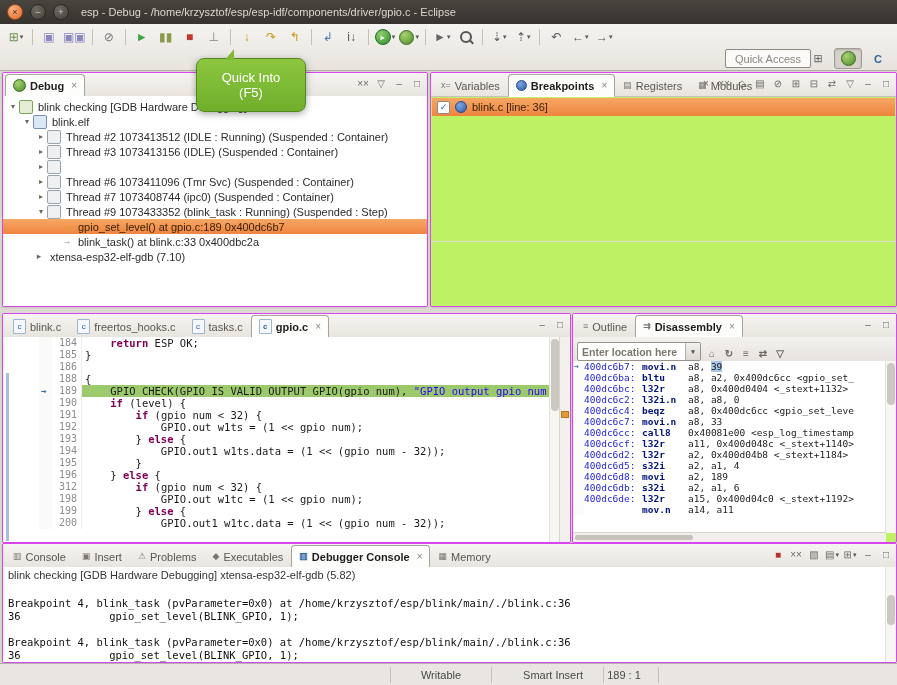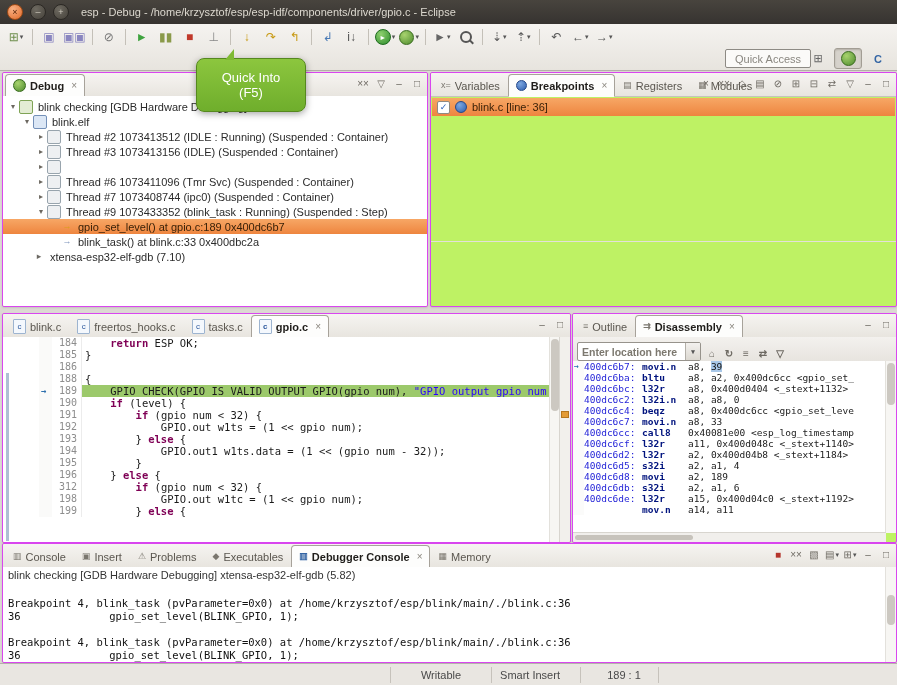--- a/index.html
+++ b/index.html
@@ -154,21 +154,21 @@
   .conline{font-family:"DejaVu Sans Mono",monospace;font-size:10.5px;line-height:13px;
     color:#111;white-space:pre;}
   #console-vscroll{position:absolute;right:0;top:23px;bottom:0;width:10px;background:#f7f6f3;border-left:1px solid #e3e1dc;}
   #console-vthumb{position:absolute;left:1px;right:1px;top:28px;height:30px;background:#ccc8c1;border-radius:4px;}
 
   
   #statusbar{position:absolute;left:0;top:663px;width:897px;height:22px;background:#e9e6e1;
     border-top:1px solid #b5b1ab;font-size:11px;color:#494949;}
   .scell{position:absolute;top:3px;height:16px;display:flex;align-items:center;justify-content:center;}
   #sc-writable{left:390px;width:100px;border-left:1px solid #c6c2bb;border-right:1px solid #c6c2bb;}
-  #sc-insert{left:480px;width:100px;border-right:1px solid #c6c2bb;}
+  #sc-insert{left:503px;width:100px;border-right:1px solid #c6c2bb;}
   #sc-pos{left:590px;width:68px;border-right:1px solid #c6c2bb;}
 </style>
 </head>
 <body>
 
 <div id="titlebar">
   <span class="wdot close">×</span>
   <span class="wdot min">–</span>
   <span class="wdot max">+</span>
   <span id="titletext">esp - Debug - /home/krzysztof/esp/esp-idf/components/driver/gpio.c - Eclipse</span>
@@ -428,20 +428,21 @@
         <div class="crow"><span class="ruler"></span><span class="ln">190</span><span class="code"><span class="">    </span><span class="kw">if</span><span class=""> (level) {</span></span></div>
         <div class="crow"><span class="ruler"></span><span class="ln">191</span><span class="code"><span class="">        </span><span class="kw">if</span><span class=""> (gpio_num &lt; 32) {</span></span></div>
         <div class="crow"><span class="ruler"></span><span class="ln">192</span><span class="code"><span class="">            GPIO.out_w1ts = (1 &lt;&lt; gpio_num);</span></span></div>
         <div class="crow"><span class="ruler"></span><span class="ln">193</span><span class="code"><span class="">        } </span><span class="kw">else</span><span class=""> {</span></span></div>
         <div class="crow"><span class="ruler"></span><span class="ln">194</span><span class="code"><span class="">            GPIO.out1_w1ts.data = (1 &lt;&lt; (gpio_num - 32));</span></span></div>
         <div class="crow"><span class="ruler"></span><span class="ln">195</span><span class="code"><span class="">        }</span></span></div>
         <div class="crow"><span class="ruler"></span><span class="ln">196</span><span class="code"><span class="">    } </span><span class="kw">else</span><span class=""> {</span></span></div>
         <div class="crow"><span class="ruler"></span><span class="ln">312</span><span class="code"><span class="">        </span><span class="kw">if</span><span class=""> (gpio_num &lt; 32) {</span></span></div>
         <div class="crow"><span class="ruler"></span><span class="ln">198</span><span class="code"><span class="">            GPIO.out_w1tc = (1 &lt;&lt; gpio_num);</span></span></div>
         <div class="crow"><span class="ruler"></span><span class="ln">199</span><span class="code"><span class="">        } </span><span class="kw">else</span><span class=""> {</span></span></div>
+        <div class="crow"><span class="ruler"></span><span class="ln">200</span><span class="code"><span class="">            GPIO.out1_w1tc.data = (1 &lt;&lt; (gpio_num - 32));</span></span></div>
       </div>
     <div id="rangebar"></div>
   </div>
   <div id="editor-vscroll">
       <div id="editor-vthumb"></div>
     </div>
   <div id="editor-overview">
       <div id="ov-marker"></div>
     </div>
 </div>

